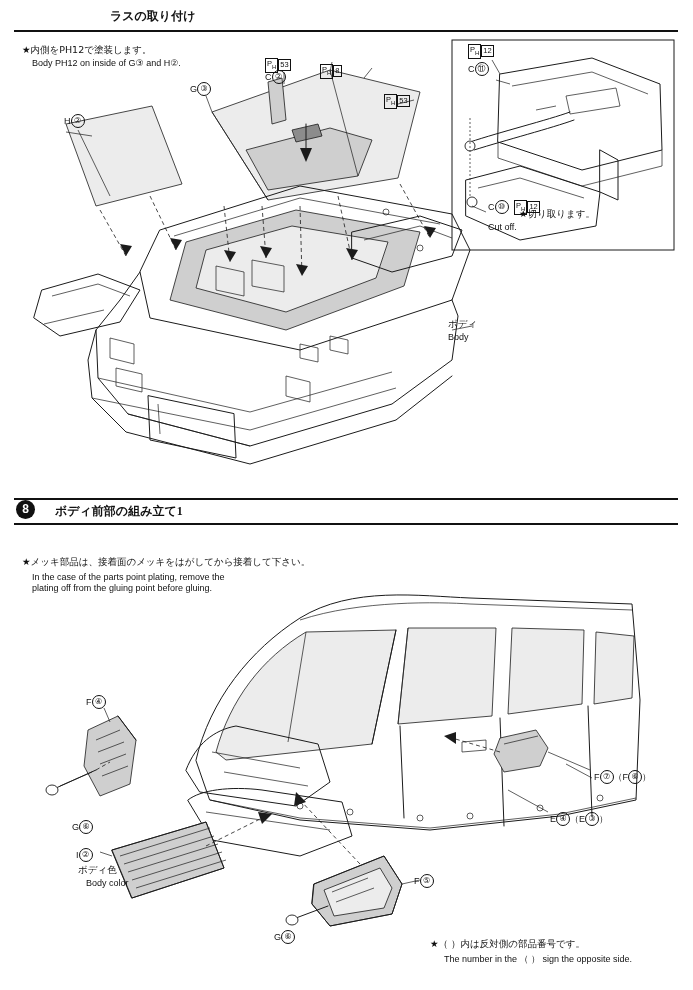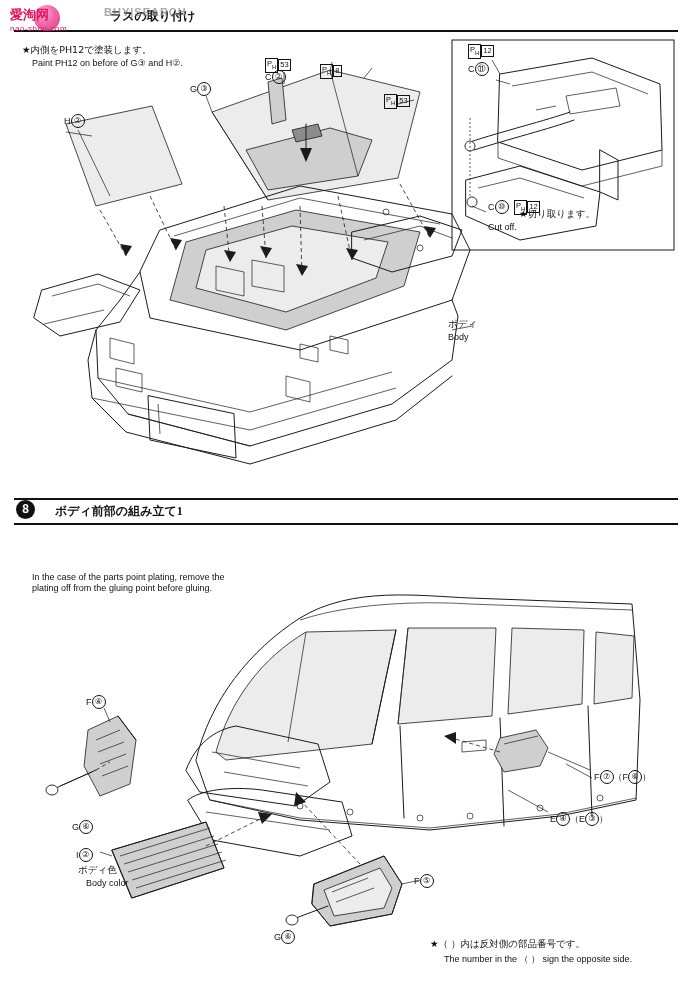--- a/index.html
+++ b/index.html
@@ -140,32 +140,26 @@
   .filldark { fill: #8c8c8c; stroke: #1b1b1b; stroke-width: .8; }
   .filllight { fill: #ececec; stroke: #1b1b1b; stroke-width: .8; }
   .fillwhite { fill: #ffffff; stroke: #1b1b1b; stroke-width: .9; }
   .inset-box { fill: none; stroke: #1b1b1b; stroke-width: 1; }
 </style>
 </head>
 <body>
 
 <div class="page">
 
-  <div class="watermark">
-    <div class="wm-ball"></div>
-    <div class="wm-cn">愛淘网</div>
-    <div class="wm-url">nao-shou-com</div>
-    <div class="wm-search">BUY|SEARCH</div>
-  </div>
 
   <div class="step-title" style="left:110px; top:8px;">ラスの取り付け</div>
   <div class="rule" style="top:30px;"></div>
 
   <div class="lbl jpt" style="left:22px; top:44px;">★内側をPH12で塗装します。</div>
-  <div class="lbl" style="left:32px; top:58px;">Paint PH12 on before of G③ and H②.</div>
+  <div class="lbl" style="left:32px; top:58px;">Body PH12 on inside of G③ and H②.</div>
 
   <svg class="art" width="693" height="500" viewBox="0 0 693 500">
 
     <polygon class="filllight" points="212,112 330,70 420,92 398,178 268,200"></polygon>
     <polygon class="fillgray" points="246,150 330,128 372,140 358,176 268,190"></polygon>
     <polygon class="filldark" points="292,130 318,124 322,136 296,142"></polygon>
     <path class="ln-thin" d="M212,112 L268,200 M330,70 L358,176"></path>
 
     <polygon class="fillgray" points="268,82 282,78 286,120 272,124"></polygon>
 
@@ -290,20 +284,21 @@
     <span class="pbox" style="margin-left:3px;">P<sub style="font-size:6px;">H</sub></span><span class="pbox">12</span>
   </div>
   <div class="lbl jpt" style="left:478px; top:208px;margin-left:41px;">★切り取ります。</div>
   <div class="lbl" style="left:488px; top:222px;">Cut off.</div>
 
   <div class="rule" style="top:498px;"></div>
   <div class="step-badge" style="left:16px; top:500px;">8</div>
   <div class="step-title" style="left:55px; top:503px;font-family:Liberation Serif, serif;">ボディ前部の組み立て1</div>
   <div class="rule" style="top:523px;"></div>
 
+  <div class="lbl jpt" style="left:22px; top:556px;">★メッキ部品は、接着面のメッキをはがしてから接着して下さい。</div>
   <div class="lbl" style="left:32px; top:572px;">In the case of the parts point plating, remove the</div>
   <div class="lbl" style="left:32px; top:583px;">plating off from the gluing point before gluing.</div>
 
   <svg class="art" style="top:0;" width="693" height="990" viewBox="0 0 693 990">
 
     <path class="ln" d="M196,760 C210,700 250,650 300,618 C352,586 420,596 470,598 L632,604 L640,700 L636,800 L560,816 L430,830 L300,820 L210,800 Z"></path>
 
     <path class="ln-thin" d="M300,620 C360,600 440,602 470,604 L632,610"></path>
 
     <path class="filllight" d="M216,752 C230,700 262,658 306,632 L396,630 L372,744 L226,760 Z"></path>

